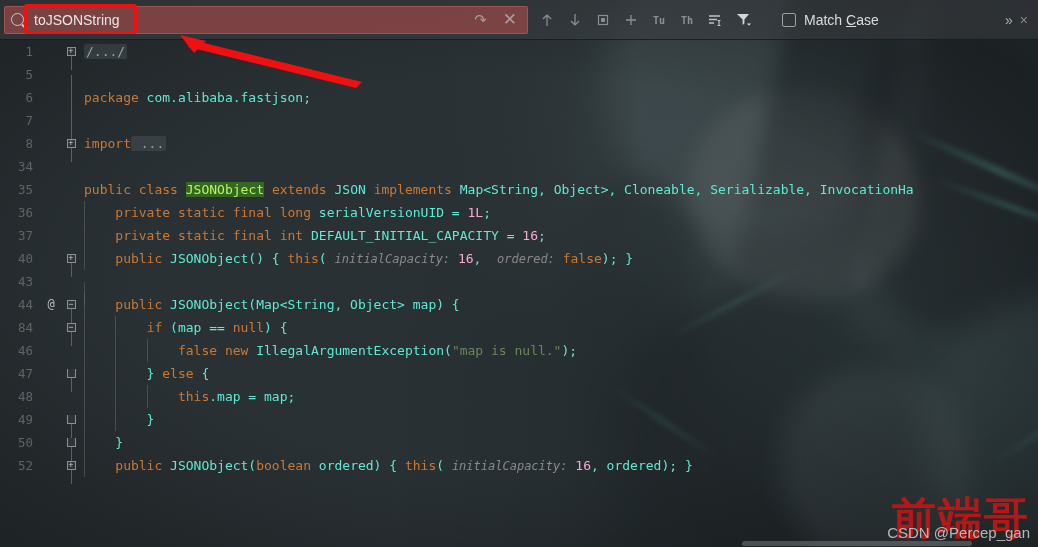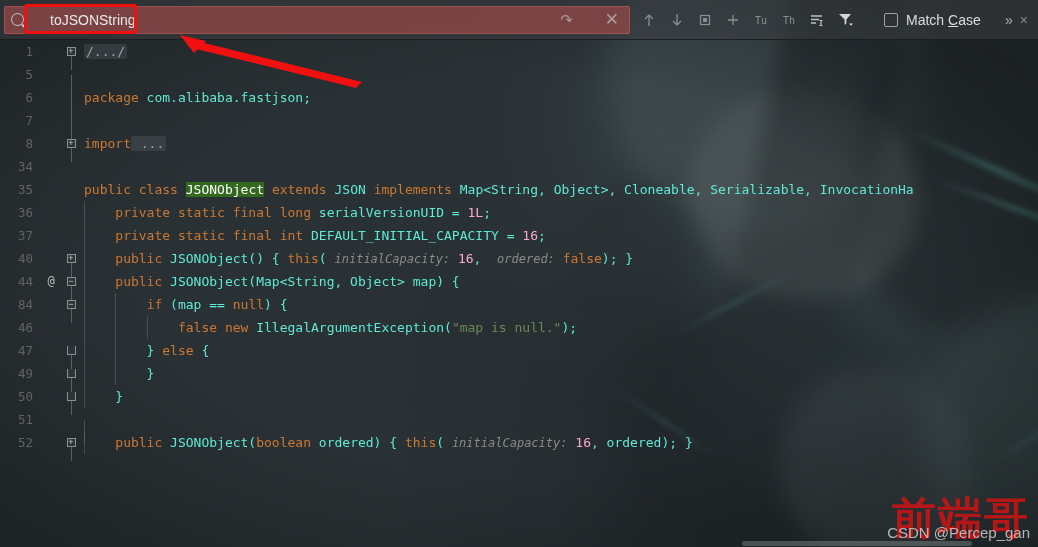--- a/index.html
+++ b/index.html
@@ -60,37 +60,37 @@
 
   
   #find-bar {
     position:absolute; left:0; top:0; width:1038px; height:40px; z-index:30;
     display:flex; align-items:center;
     background:rgba(58,62,66,.55);
     border-bottom:1px solid rgba(18,20,22,.7);
     font-family:"Liberation Sans",sans-serif;
   }
   #find-field-wrap {
-    display:flex; align-items:center; gap:24px;
-    height:28px; margin-left:4px; width:626px;
+    display:flex; align-items:center; gap:8px;
+    height:28px; margin-left:4px; width:524px;
     background:rgba(152,72,72,.72);
     border:1px solid rgba(190,96,96,.55);
     border-radius:2px; padding:0 6px; position:relative;
   }
   .mag { width:13px; height:13px; border:1.6px solid #c9c9c9; border-radius:50%; position:relative; flex:0 0 auto; }
   .mag::after { content:""; position:absolute; right:-5px; bottom:-3px; width:7px; height:1.6px; background:#c9c9c9; transform:rotate(45deg); }
   #find-input {
     flex:1; background:transparent; border:none; outline:none;
     color:#e8e8e8; font-size:14px; font-family:"Liberation Sans",sans-serif;
     padding:0 2px;
   }
   .field-btn { color:#b9b9b9; font-size:15px; opacity:.75; padding:0 4px; cursor:pointer; }
   .field-btn.x { font-size:17px; }
 
-  #find-actions { display:flex; align-items:center; gap:2px; margin-left:6px; }
+  #find-actions { display:flex; align-items:center; gap:2px; margin-left:6px;font-weight:bold; }
   .tbtn {
     width:26px; height:26px; display:flex; align-items:center; justify-content:center;
     opacity:.55; cursor:pointer; border-radius:3px;
   }
   .tbtn svg { display:block; }
   #match-case {
     display:flex; align-items:center; gap:8px; margin-left:26px; cursor:pointer;
   }
   #mc-box { width:14px; height:14px; border:1.5px solid #9aa0a3; border-radius:2px; background:transparent; }
   #mc-label { color:#dcdcdc; font-size:14px; font-family:"Liberation Sans",sans-serif; white-space:nowrap; }
@@ -128,21 +128,21 @@
     border:1px solid #8a9093; border-top:none; background:#2e3437;
   }
   .indent-guide { position:absolute; top:0; width:1px; height:23px; background:rgba(110,120,124,.45); }
   .code { flex:1; white-space:pre; padding-left:4px; position:relative; }
 
   
   .kw   { color:#cc7832; }
   .str  { color:#6a8759; }
   .num  { color:#f9a8d4; }
   .ident{ color:#5eead4; }
-  .hl   { background:#33691e; color:#ffffff; }
+  .hl   { background:#33691e; color:#bef264; }
   .hint { color:#8a8a8a; font-style:italic; font-size:12px; }
   .fold-ph { background:rgba(100,110,115,.28); color:#9aa3a8; border-radius:2px; padding:0 2px; }
 
   
   #ann-rect {
     position:absolute; left:24px; top:4px; width:113px; height:30px; z-index:60;
     border:3px solid #f01010; border-radius:3px; pointer-events:none;
   }
   #ann-arrow { position:absolute; left:150px; top:20px; z-index:60; pointer-events:none; }
 
@@ -256,20 +256,26 @@
     <div class="row">
       <div class="gut-num">40</div>
       <div class="gut-ann"></div>
       <div class="gut-fold">
         <div class="fold-line"></div>
         <div class="fold-box">+</div>
       </div>
       <div class="code"><span class="indent-guide" style="left: 4px;"></span><span class="ident">    </span><span class="kw">public</span><span class="ident"> JSONObject() { </span><span class="kw">this</span><span class="ident">( </span><span class="hint">initialCapacity:</span><span class="ident"> </span><span class="num">16</span><span class="ident">,  </span><span class="hint">ordered:</span><span class="ident"> </span><span class="kw">false</span><span class="ident">); }</span></div>
     </div>
     <div class="row">
+      <div class="gut-num">43</div>
+      <div class="gut-ann"></div>
+      <div class="gut-fold"></div>
+      <div class="code"><span class="indent-guide" style="left: 4px;"></span></div>
+    </div>
+    <div class="row">
       <div class="gut-num">44</div>
       <div class="gut-ann">@</div>
       <div class="gut-fold">
         <div class="fold-line"></div>
         <div class="fold-box">−</div>
       </div>
       <div class="code"><span class="indent-guide" style="left: 4px;"></span><span class="ident">    </span><span class="kw">public</span><span class="ident"> JSONObject(Map&lt;String, Object&gt; map) {</span></div>
     </div>
     <div class="row">
       <div class="gut-num">84</div>
@@ -289,42 +295,42 @@
     <div class="row">
       <div class="gut-num">47</div>
       <div class="gut-ann"></div>
       <div class="gut-fold">
         <div class="fold-line"></div>
         <div class="fold-end"></div>
       </div>
       <div class="code"><span class="indent-guide" style="left: 4px;"></span><span class="indent-guide" style="left: 35.3px;"></span><span class="ident">        } </span><span class="kw">else</span><span class="ident"> {</span></div>
     </div>
     <div class="row">
+      <div class="gut-num">48</div>
+      <div class="gut-ann"></div>
+      <div class="gut-fold"></div>
+      <div class="code"><span class="indent-guide" style="left: 4px;"></span><span class="indent-guide" style="left: 35.3px;"></span><span class="indent-guide" style="left: 66.6px;"></span><span class="ident">            </span><span class="kw">this</span><span class="ident">.map = map;</span></div>
+    </div>
+    <div class="row">
       <div class="gut-num">49</div>
       <div class="gut-ann"></div>
       <div class="gut-fold">
         <div class="fold-line"></div>
         <div class="fold-end"></div>
       </div>
       <div class="code"><span class="indent-guide" style="left: 4px;"></span><span class="indent-guide" style="left: 35.3px;"></span><span class="ident">        }</span></div>
     </div>
     <div class="row">
       <div class="gut-num">50</div>
       <div class="gut-ann"></div>
       <div class="gut-fold">
         <div class="fold-line"></div>
         <div class="fold-end"></div>
       </div>
       <div class="code"><span class="indent-guide" style="left: 4px;"></span><span class="ident">    }</span></div>
-    </div>
-    <div class="row">
-      <div class="gut-num">51</div>
-      <div class="gut-ann"></div>
-      <div class="gut-fold"></div>
-      <div class="code"><span class="indent-guide" style="left: 4px;"></span></div>
     </div>
     <div class="row">
       <div class="gut-num">52</div>
       <div class="gut-ann"></div>
       <div class="gut-fold">
         <div class="fold-line"></div>
         <div class="fold-box">+</div>
       </div>
       <div class="code"><span class="indent-guide" style="left: 4px;"></span><span class="ident">    </span><span class="kw">public</span><span class="ident"> JSONObject(</span><span class="kw">boolean</span><span class="ident"> ordered) { </span><span class="kw">this</span><span class="ident">( </span><span class="hint">initialCapacity:</span><span class="ident"> </span><span class="num">16</span><span class="ident">, ordered); }</span></div>
     </div>

